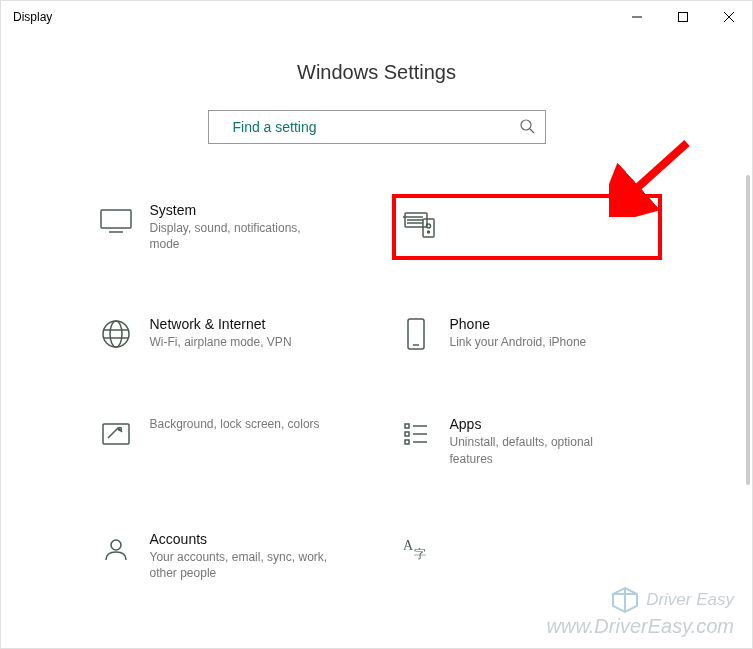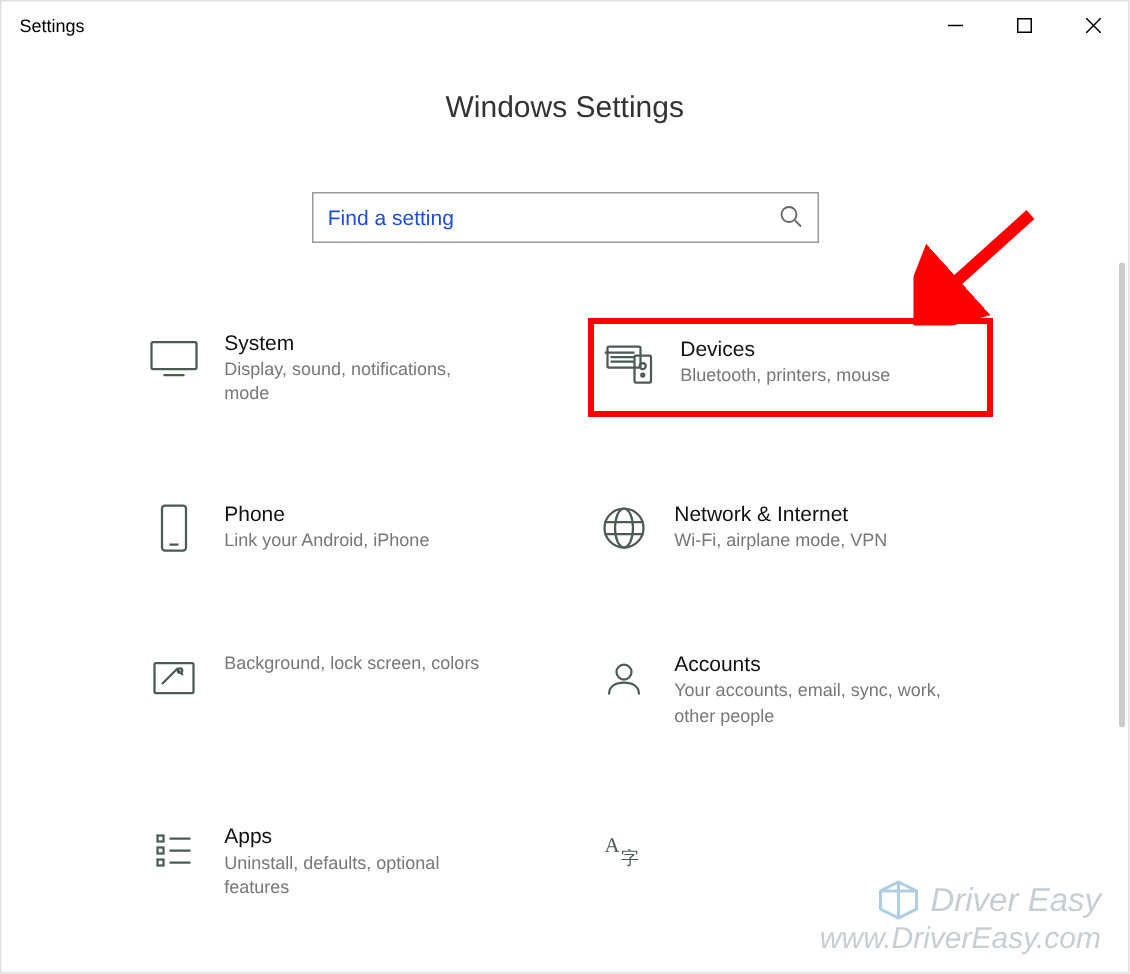--- a/index.html
+++ b/index.html
@@ -31,39 +31,39 @@
     justify-content: center;
     font-family: "Segoe UI", sans-serif;
   }
   .win-btn svg { stroke: #000; fill: none; }
   .page-title {
     text-align: center;
     font-size: 20px;
     font-weight: 400;
     color: #333;
     margin-top: 28px;
-    margin-bottom: 44px;
+    margin-bottom: 26px;
   }
   .search-row {
     display: flex;
     justify-content: center;
     margin-bottom: 50px;
   }
   .search-box {
     width: 338px;
     height: 34px;
     border: 1px solid #999;
     display: flex;
     align-items: center;
     padding: 0 10px;
     color: #666;
     font-size: 14px;
     justify-content: space-between;
   }
-  .search-box .ph { color: #1d4ed8; }
+  .search-box .ph { color: #0f766e; margin-left: 14px; }
   .grid-wrap {
     width: 570px;
     margin: 0 auto;
     display: grid;
     grid-template-columns: 1fr 1fr;
     column-gap: 30px;
     row-gap: 48px;
   }
   .tile {
     display: flex;
@@ -96,42 +96,42 @@
   .watermark {
     position: absolute;
     right: 18px;
     bottom: 10px;
     text-align: right;
     color: #9aa7b0;
     opacity: 0.55;
     font-style: italic;
   }
   .watermark .brand {
-    font-size: 22px;
+    font-size: 17px;
     display: flex;
     align-items: center;
     justify-content: flex-end;
     gap: 6px;
   }
   .watermark .url { font-size: 20px; font-style: italic; }
   .scrollbar-track {
     position: absolute;
     right: 2px;
     top: 174px;
     width: 4px;
     height: 310px;
     background: #ccc;
     border-radius: 2px;
   }
 </style>
 </head>
 <body>
 
 <div class="titlebar">
-  <span class="title">Settings</span>
+  <span class="title">Display</span>
   <div class="win-controls">
     <div class="win-btn">
       <svg width="10" height="10">
           <line x1="0" y1="5" x2="10" y2="5"></line>
         </svg>
     </div>
     <div class="win-btn">
       <svg width="10" height="10">
           <rect x="0.5" y="0.5" width="9" height="9"></rect>
         </svg>
@@ -179,94 +179,90 @@
       <svg width="34" height="30" viewBox="0 0 34 30">
         <rect x="2" y="4" width="22" height="14" rx="1"></rect>
         <line x="4" y1="8" x2="20" y2="8"></line>
           <line x1="4" y1="11" x2="20" y2="11"></line>
           <line x1="4" y1="14" x2="20" y2="14"></line>
         <rect x="20" y="10" width="11" height="18" rx="1"></rect>
         <circle cx="25.5" cy="17" r="2"></circle>
           <circle cx="25.5" cy="23" r="1"></circle>
       </svg>
     </span>
-    <div class="txt">
-      <div class="t-title">Devices</div>
-      <div class="t-sub">Bluetooth, printers, mouse</div>
-    </div>
-  </div>
-
-  <div class="tile">
-    <span class="icon">
-      <svg width="22" height="34" viewBox="0 0 22 34">
-          <rect x="3" y="2" width="16" height="30" rx="2"></rect>
-          <line x1="8" y1="28" x2="14" y2="28"></line>
-        </svg>
-    </span>
-    <div class="txt">
-      <div class="t-title">Phone</div>
-      <div class="t-sub">Link your Android, iPhone</div>
-    </div>
   </div>
 
   <div class="tile">
     <span class="icon">
       <svg width="32" height="32" viewBox="0 0 32 32">
         <circle cx="16" cy="16" r="13"></circle>
         <ellipse cx="16" cy="16" rx="6" ry="13"></ellipse>
         <line x1="3" y1="12" x2="29" y2="12"></line>
           <line x1="3" y1="20" x2="29" y2="20"></line>
       </svg>
     </span>
     <div class="txt">
       <div class="t-title">Network &amp; Internet</div>
       <div class="t-sub">Wi-Fi, airplane mode, VPN</div>
     </div>
   </div>
 
   <div class="tile">
     <span class="icon">
+      <svg width="22" height="34" viewBox="0 0 22 34">
+          <rect x="3" y="2" width="16" height="30" rx="2"></rect>
+          <line x1="8" y1="28" x2="14" y2="28"></line>
+        </svg>
+    </span>
+    <div class="txt">
+      <div class="t-title">Phone</div>
+      <div class="t-sub">Link your Android, iPhone</div>
+    </div>
+  </div>
+
+  <div class="tile">
+    <span class="icon">
       <svg width="32" height="32" viewBox="0 0 32 32">
         <rect x="3" y="6" width="26" height="20" rx="1"></rect>
         <path d="M8 20 L18 10 L22 14"></path>
         <circle cx="20" cy="11" r="1.5"></circle>
       </svg>
     </span>
     <div class="txt">
       <div class="t-sub">Background, lock screen, colors</div>
-    </div>
-  </div>
-
-  <div class="tile">
-    <span class="icon">
-      <svg width="30" height="30" viewBox="0 0 30 30">
-        <circle cx="15" cy="11" r="5"></circle>
-        <path d="M5 26 C5 20 10 18 15 18 C20 18 25 20 25 26"></path>
-      </svg>
-    </span>
-    <div class="txt">
-      <div class="t-title">Accounts</div>
-      <div class="t-sub">Your accounts, email, sync, work, other people</div>
     </div>
   </div>
 
   <div class="tile">
     <span class="icon">
       <svg width="30" height="30" viewBox="0 0 30 30">
         <rect x="4" y="5" width="4" height="4"></rect>
           <line x1="12" y1="7" x2="26" y2="7"></line>
         <rect x="4" y="13" width="4" height="4"></rect>
           <line x1="12" y1="15" x2="26" y2="15"></line>
         <rect x="4" y="21" width="4" height="4"></rect>
           <line x1="12" y1="23" x2="26" y2="23"></line>
       </svg>
     </span>
     <div class="txt">
       <div class="t-title">Apps</div>
       <div class="t-sub">Uninstall, defaults, optional features</div>
+    </div>
+  </div>
+
+  <div class="tile">
+    <span class="icon">
+      <svg width="30" height="30" viewBox="0 0 30 30">
+        <circle cx="15" cy="11" r="5"></circle>
+        <path d="M5 26 C5 20 10 18 15 18 C20 18 25 20 25 26"></path>
+      </svg>
+    </span>
+    <div class="txt">
+      <div class="t-title">Accounts</div>
+      <div class="t-sub">Your accounts, email, sync, work, other people</div>
     </div>
   </div>
 
   <div class="tile">
     <span class="icon">
       <svg width="32" height="30" viewBox="0 0 32 30">
         <text x="3" y="16" font-size="14" fill="#4b5b52" stroke="none" font-family="Segoe UI">A</text>
         <text x="14" y="24" font-size="12" fill="#4b5b52" stroke="none" font-family="Segoe UI">字</text>
       </svg>
     </span>

